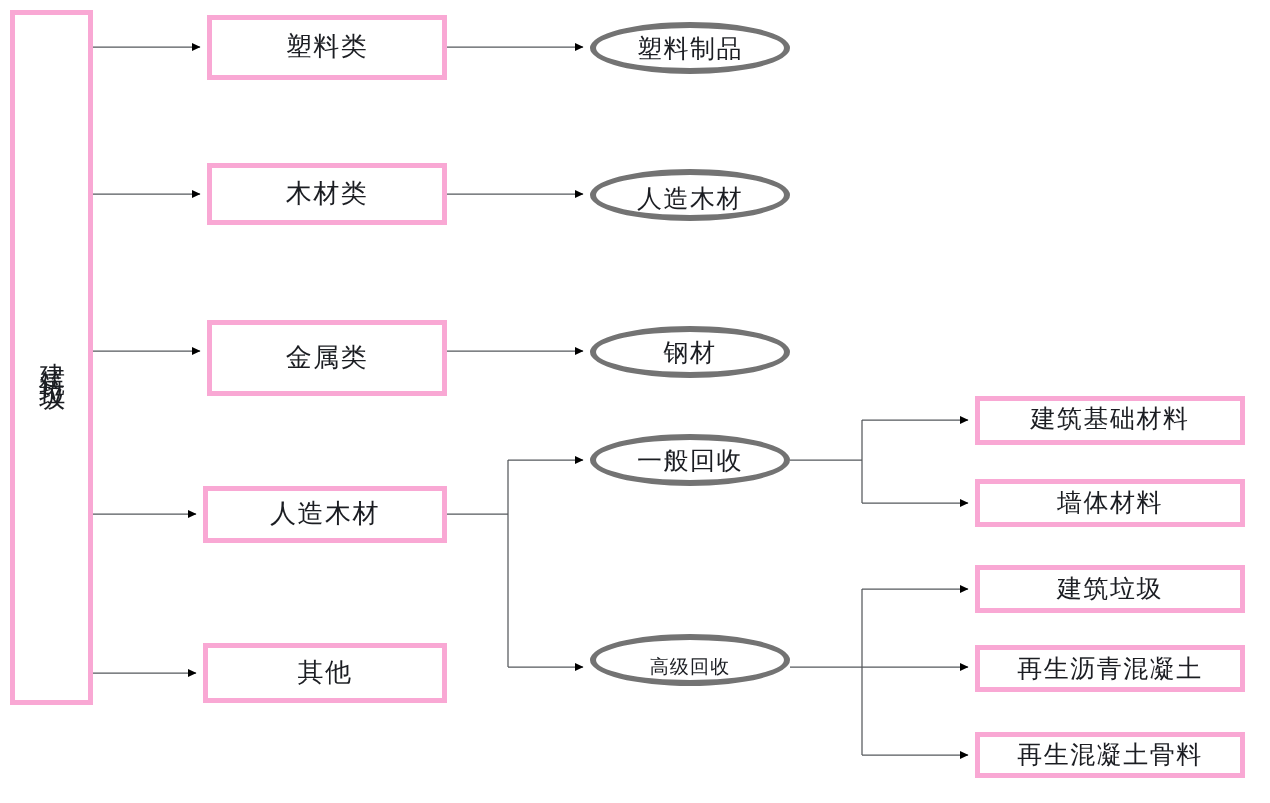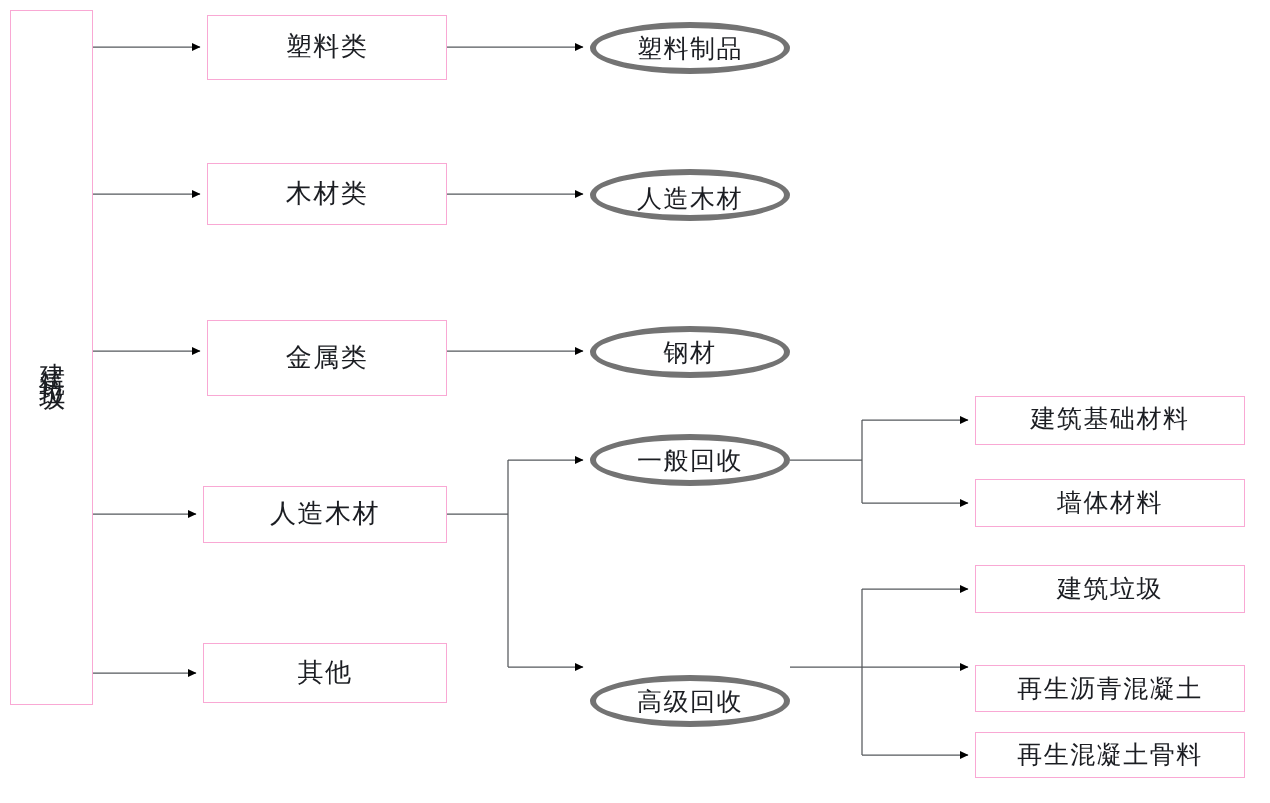--- a/index.html
+++ b/index.html
@@ -21,21 +21,21 @@
   #diagram-svg {
     position: absolute;
     top: 0;
     left: 0;
     width: 1270px;
     height: 803px;
   }
   .node-box {
     position: absolute;
     box-sizing: border-box;
-    border: 1px solid #f9a8d4;
+    border: 5px solid #f9a8d4;
     background: #ffffff;
     display: flex;
     align-items: center;
     justify-content: center;
     color: #1b1d22;
     font-family: "Liberation Serif", "DejaVu Serif", serif;
     letter-spacing: 0.06em;
     white-space: nowrap;
     line-height: 1.1;
   }
@@ -133,33 +133,33 @@
   </div>
   <div class="node-ellipse" style="left:590px; top:169px; width:200px; height:52px; font-size:25px;align-items:flex-end;">
     <span>人造木材</span>
   </div>
   <div class="node-ellipse" style="left:590px; top:326px; width:200px; height:52px; font-size:25px;">
     <span>钢材</span>
   </div>
   <div class="node-ellipse" style="left:590px; top:434px; width:200px; height:52px; font-size:25px;">
     <span>一般回收</span>
   </div>
-  <div class="node-ellipse" style="left:590px; top:675px; width:200px; height:52px; font-size:25px;">
+  <div class="node-ellipse" style="left:590px; top:634px; width:200px; height:52px; font-size:19px;align-items:flex-end;">
     <span>高级回收</span>
   </div>
 
   <div class="node-box" style="left:975px; top:396px; width:270px; height:49px; font-size:25px;font-family:Liberation Mono, monospace;">
     <span>建筑基础材料</span>
   </div>
   <div class="node-box" style="left:975px; top:479px; width:270px; height:48px; font-size:25px;">
     <span>墙体材料</span>
   </div>
   <div class="node-box" style="left:975px; top:565px; width:270px; height:48px; font-size:25px;">
     <span>建筑垃圾</span>
   </div>
-  <div class="node-box" style="left:975px; top:645px; width:270px; height:47px; font-size:25px;margin-top:20px;">
+  <div class="node-box" style="left:975px; top:645px; width:270px; height:47px; font-size:25px;">
     <span>再生沥青混凝土</span>
   </div>
   <div class="node-box" style="left:975px; top:732px; width:270px; height:46px; font-size:25px;">
     <span>再生混凝土骨料</span>
   </div>
 
 </div>
 
 </body></html>

